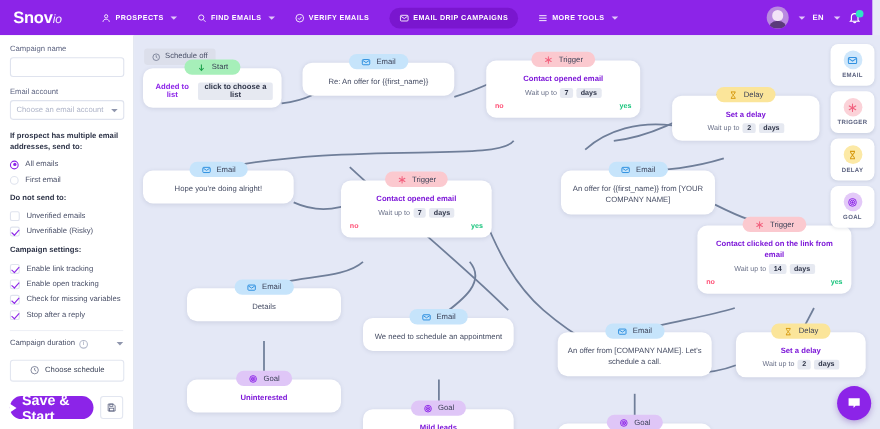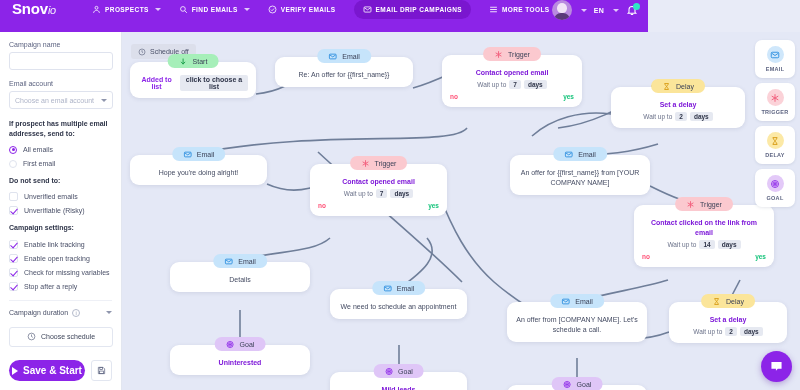--- a/index.html
+++ b/index.html
@@ -6,23 +6,23 @@
   html, body {
     width: 800px; height: 390px;
     font-family: "Liberation Sans", sans-serif;
     overflow: hidden;
     background: #e8ebf7;
   }
   #app { position: relative; width: 800px; height: 390px; }
 
   
   .topnav {
-    position: absolute; left: 0; top: 0; width: 648px; height: 32px;
+    position: absolute; left: 0; top: 0; width: 793px; height: 32px;
     background: #8c24e8;
-    display: flex; align-items: flex-start;
+    display: flex; align-items: center;
   }
   .logo {
     margin-left: 12px; color: #fff; font-size: 15px; font-weight: bold;
     letter-spacing: -.2px;
   }
   .logo .io { font-size: 11px; font-weight: normal; font-style: italic; opacity:.9; }
   .navitems { display: flex; align-items: center; margin-left: 36px; gap: 18px; }
   .navitem {
     display: flex; align-items: center; gap: 4px;
     color: #fff; font-size: 6.5px; font-weight: bold; letter-spacing: .4px;
@@ -101,21 +101,21 @@
   .sched-btn {
     margin-top: 10px; width: 104px; height: 20px; border:1px solid #e2e6f0; border-radius:3px;
     background:#fff; display:flex;align-items:center;justify-content:center; gap:5px;
     font-size:7px; color:#3d4459; cursor:pointer;
   }
   .sched-btn svg { width:9px;height:9px; display:block; }
   .bottom-actions { position:absolute; left:9px; bottom:9px; display:flex; gap:6px; align-items:center; }
   .save-btn {
     width: 76px; height: 21px; border-radius: 11px; background:#8c24e8; color:#fff;
     display:flex;align-items:center;justify-content:center;gap:5px;
-    font-size:10px; font-weight:bold; cursor:pointer;
+    font-size:13px; font-weight:bold; cursor:pointer;
   }
   .play-tri { width:0;height:0;border-left:6px solid #fff;border-top:4px solid transparent;border-bottom:4px solid transparent; }
   .disk-btn {
     width: 21px; height: 21px; border:1px solid #e2e6f0; border-radius:3px; background:#fff;
     display:flex;align-items:center;justify-content:center; cursor:pointer;
   }
   .disk-btn svg { width:9px;height:9px;display:block; }
 
   
   .canvas {

